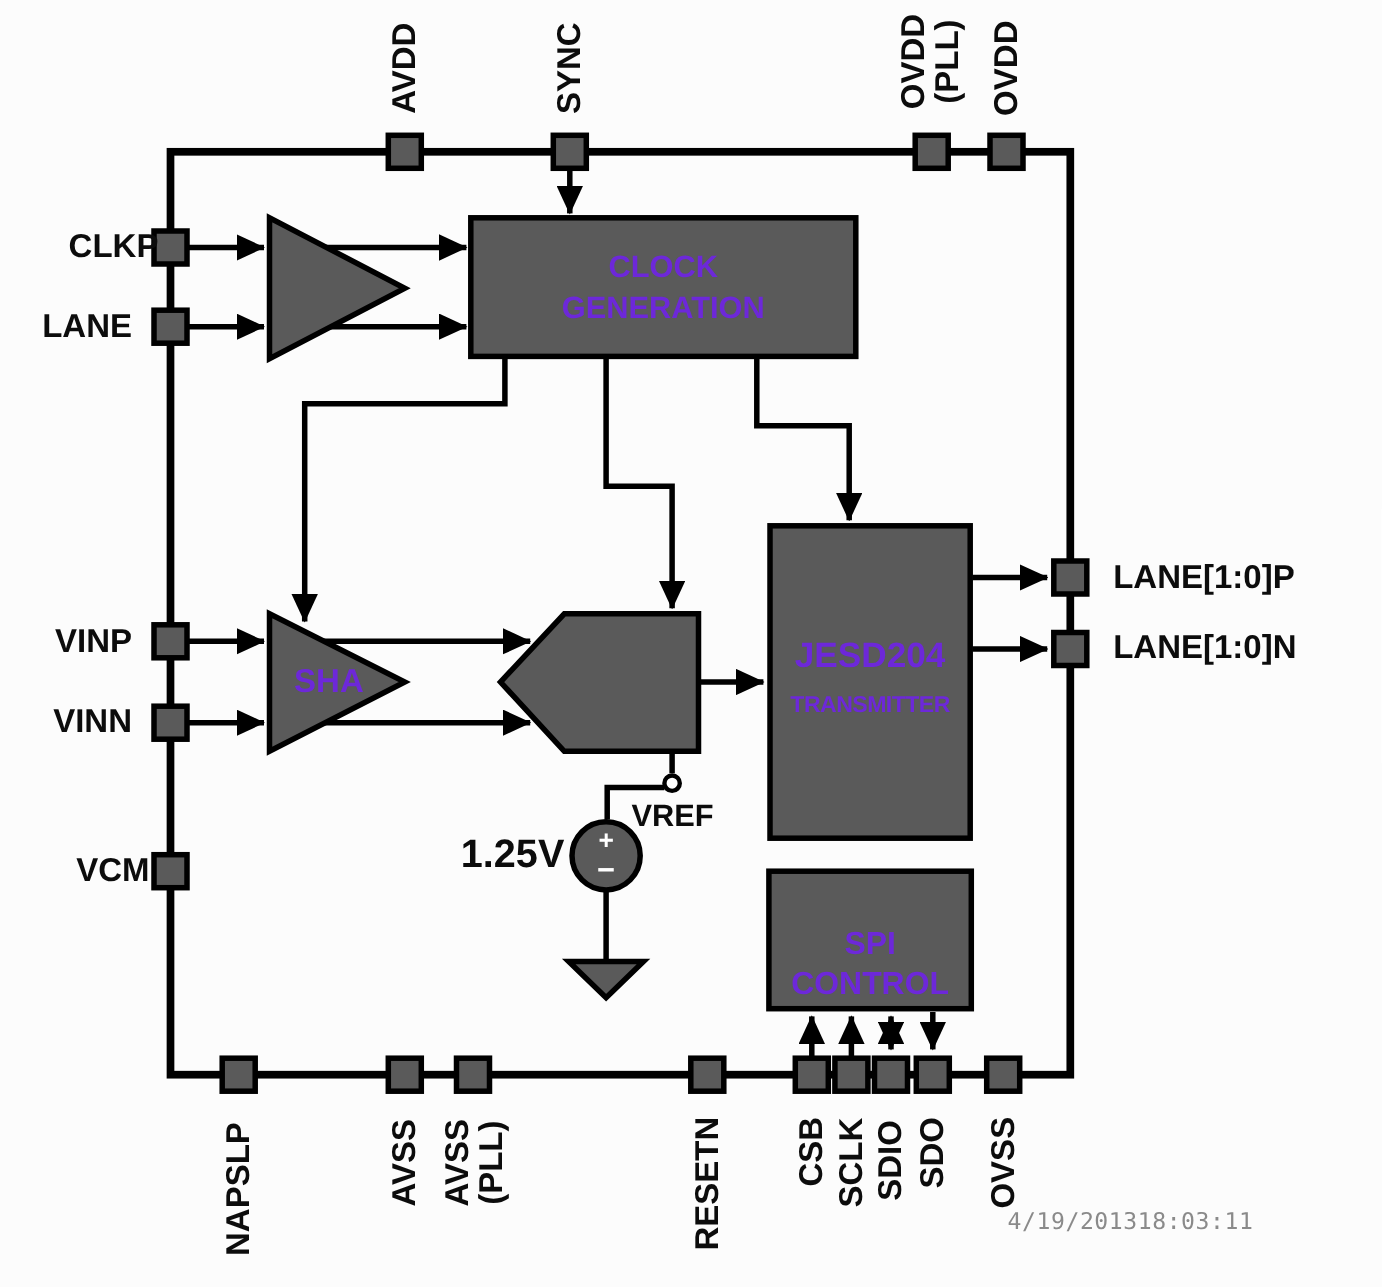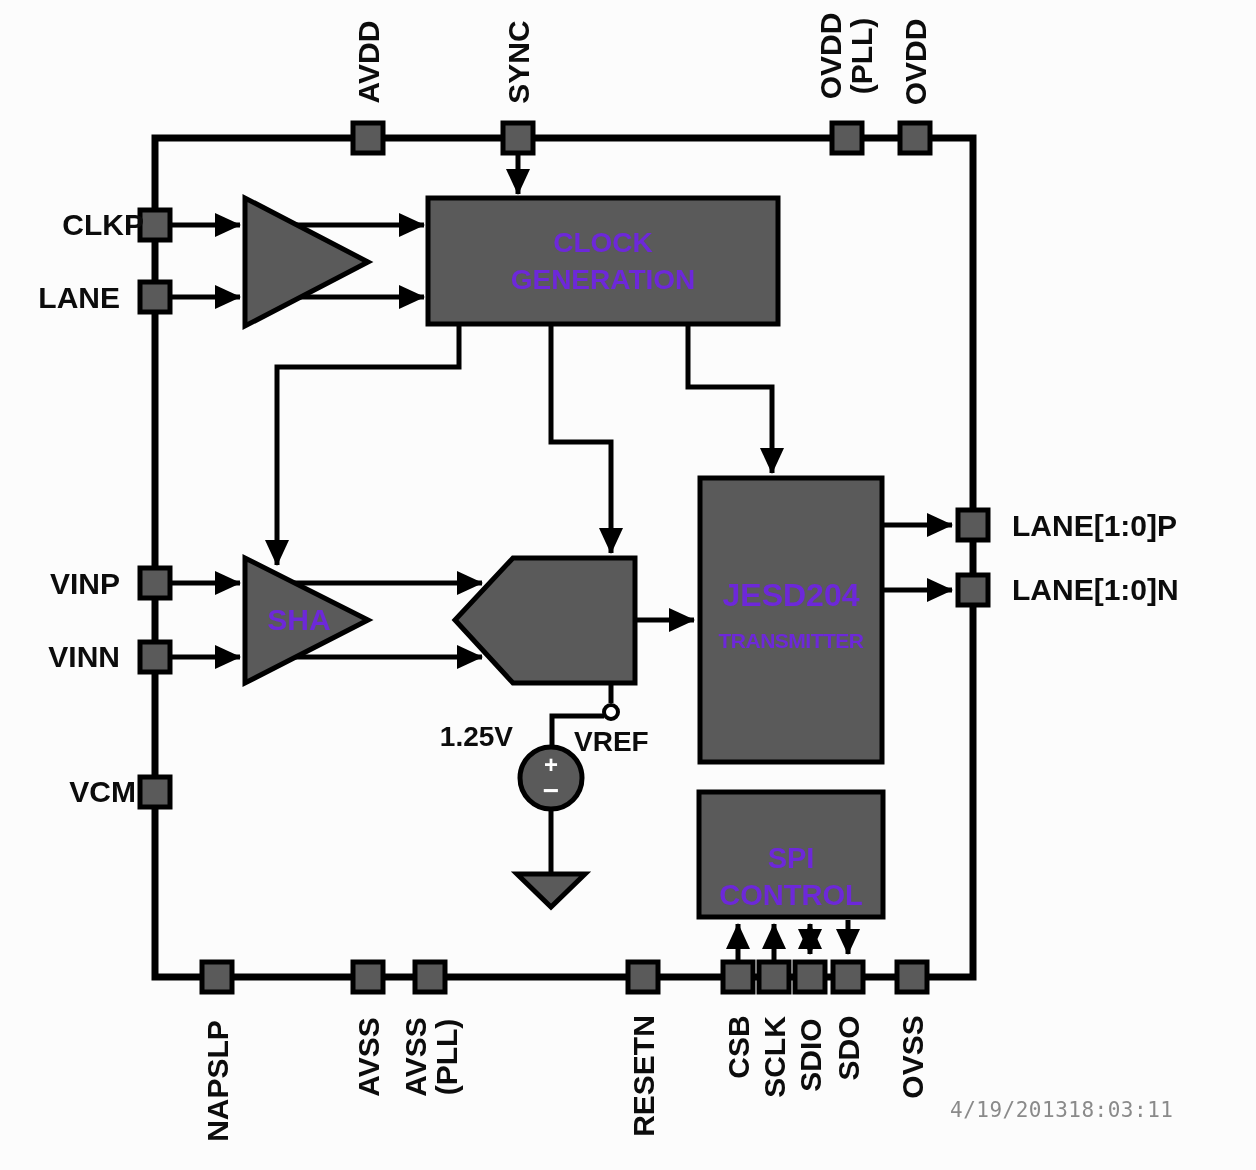--- a/index.html
+++ b/index.html
@@ -25,21 +25,21 @@
   .t-sha   { font-size:30px; transform:translate(-50%,-50%); }
   .t-adc   { font-size:26px; line-height:40px; transform:translate(-100%,-50%); text-align:right; }
   .t-jesd  { transform:translate(-50%,-50%); }
   .t-jesd .l1 { display:block; font-size:32px; line-height:30px; }
   .t-jesd .l2 { display:block; font-size:21px; line-height:26px; letter-spacing:-0.5px; }
   .t-spi   { font-size:29px; line-height:37px; transform:translate(-50%,-50%); }
 
   .srcmark { position:absolute; color:#fff; font-weight:bold; transform:translate(-50%,-50%); }
 
   .timestamp {
-    position:absolute; left:950px; top:1098px;
+    position:absolute; left:916px; top:1098px;
     font-family:"DejaVu Sans Mono", monospace;
     font-size:21px; color:#8a8a8a; letter-spacing:0.5px;
   }
 </style>
 </head>
 <body>
 
 <div class="stage">
 
   <svg width="1256" height="1170" viewBox="0 0 1256 1170">
@@ -154,20 +154,20 @@
   <div class="blktxt t-clock" style="left:603px; top:261px;">CLOCK
 GENERATION</div>
   <div class="blktxt t-sha" style="left:299px; top:620px;">SHA</div>
   <div class="blktxt t-jesd" style="left:791px; top:617px;">
     <span class="l1">JESD204</span>
     <span class="l2">TRANSMITTER</span>
   </div>
   <div class="blktxt t-spi" style="left:791px; top:877px;">SPI
 CONTROL</div>
 
-  <div class="lbl re" style="left:513px; top:736px; font-size:28px;">1.25V</div>
+  <div class="lbl re" style="left:513px; top:776px; font-size:36px;">1.25V</div>
   <div class="lbl le" style="left:574px; top:741px; font-size:28px;">VREF</div>
   <div class="srcmark" style="left:551px; top:765px; font-size:24px;">+</div>
   <div class="srcmark" style="left:551px; top:791px; font-size:28px;">−</div>
 
   <div class="timestamp">4/19/201318:03:11</div>
 
 </div>
 
 </body></html>

